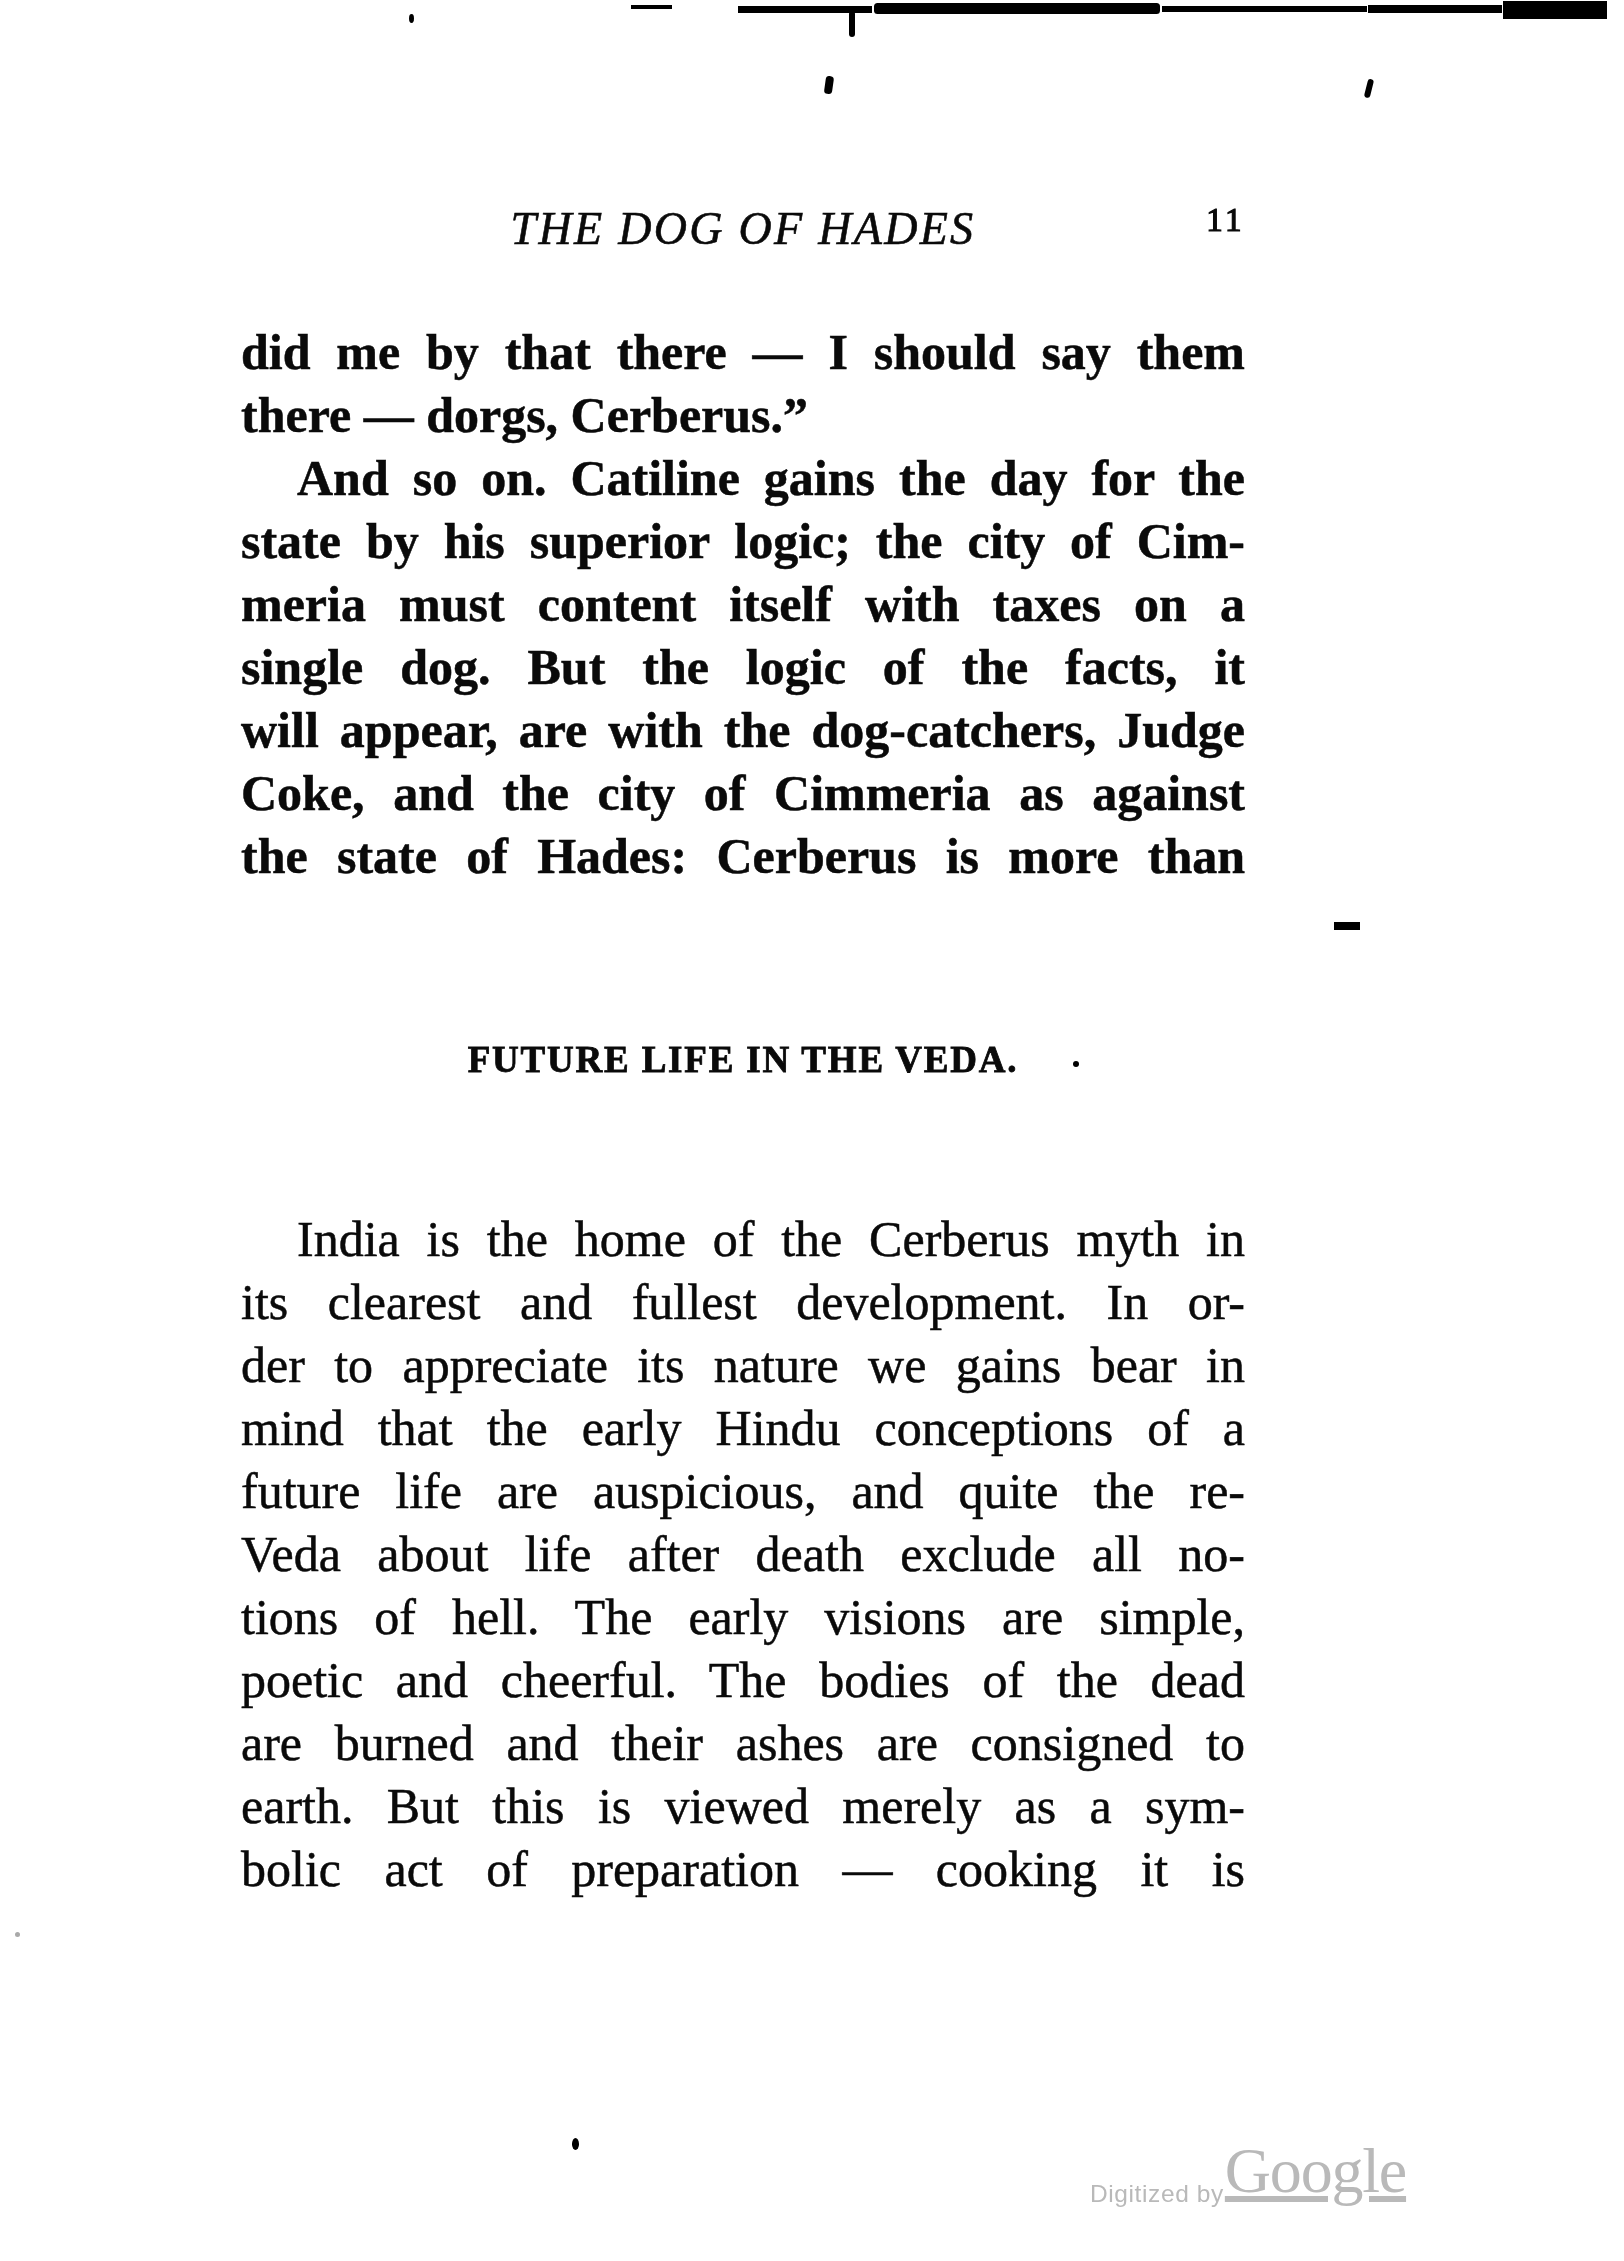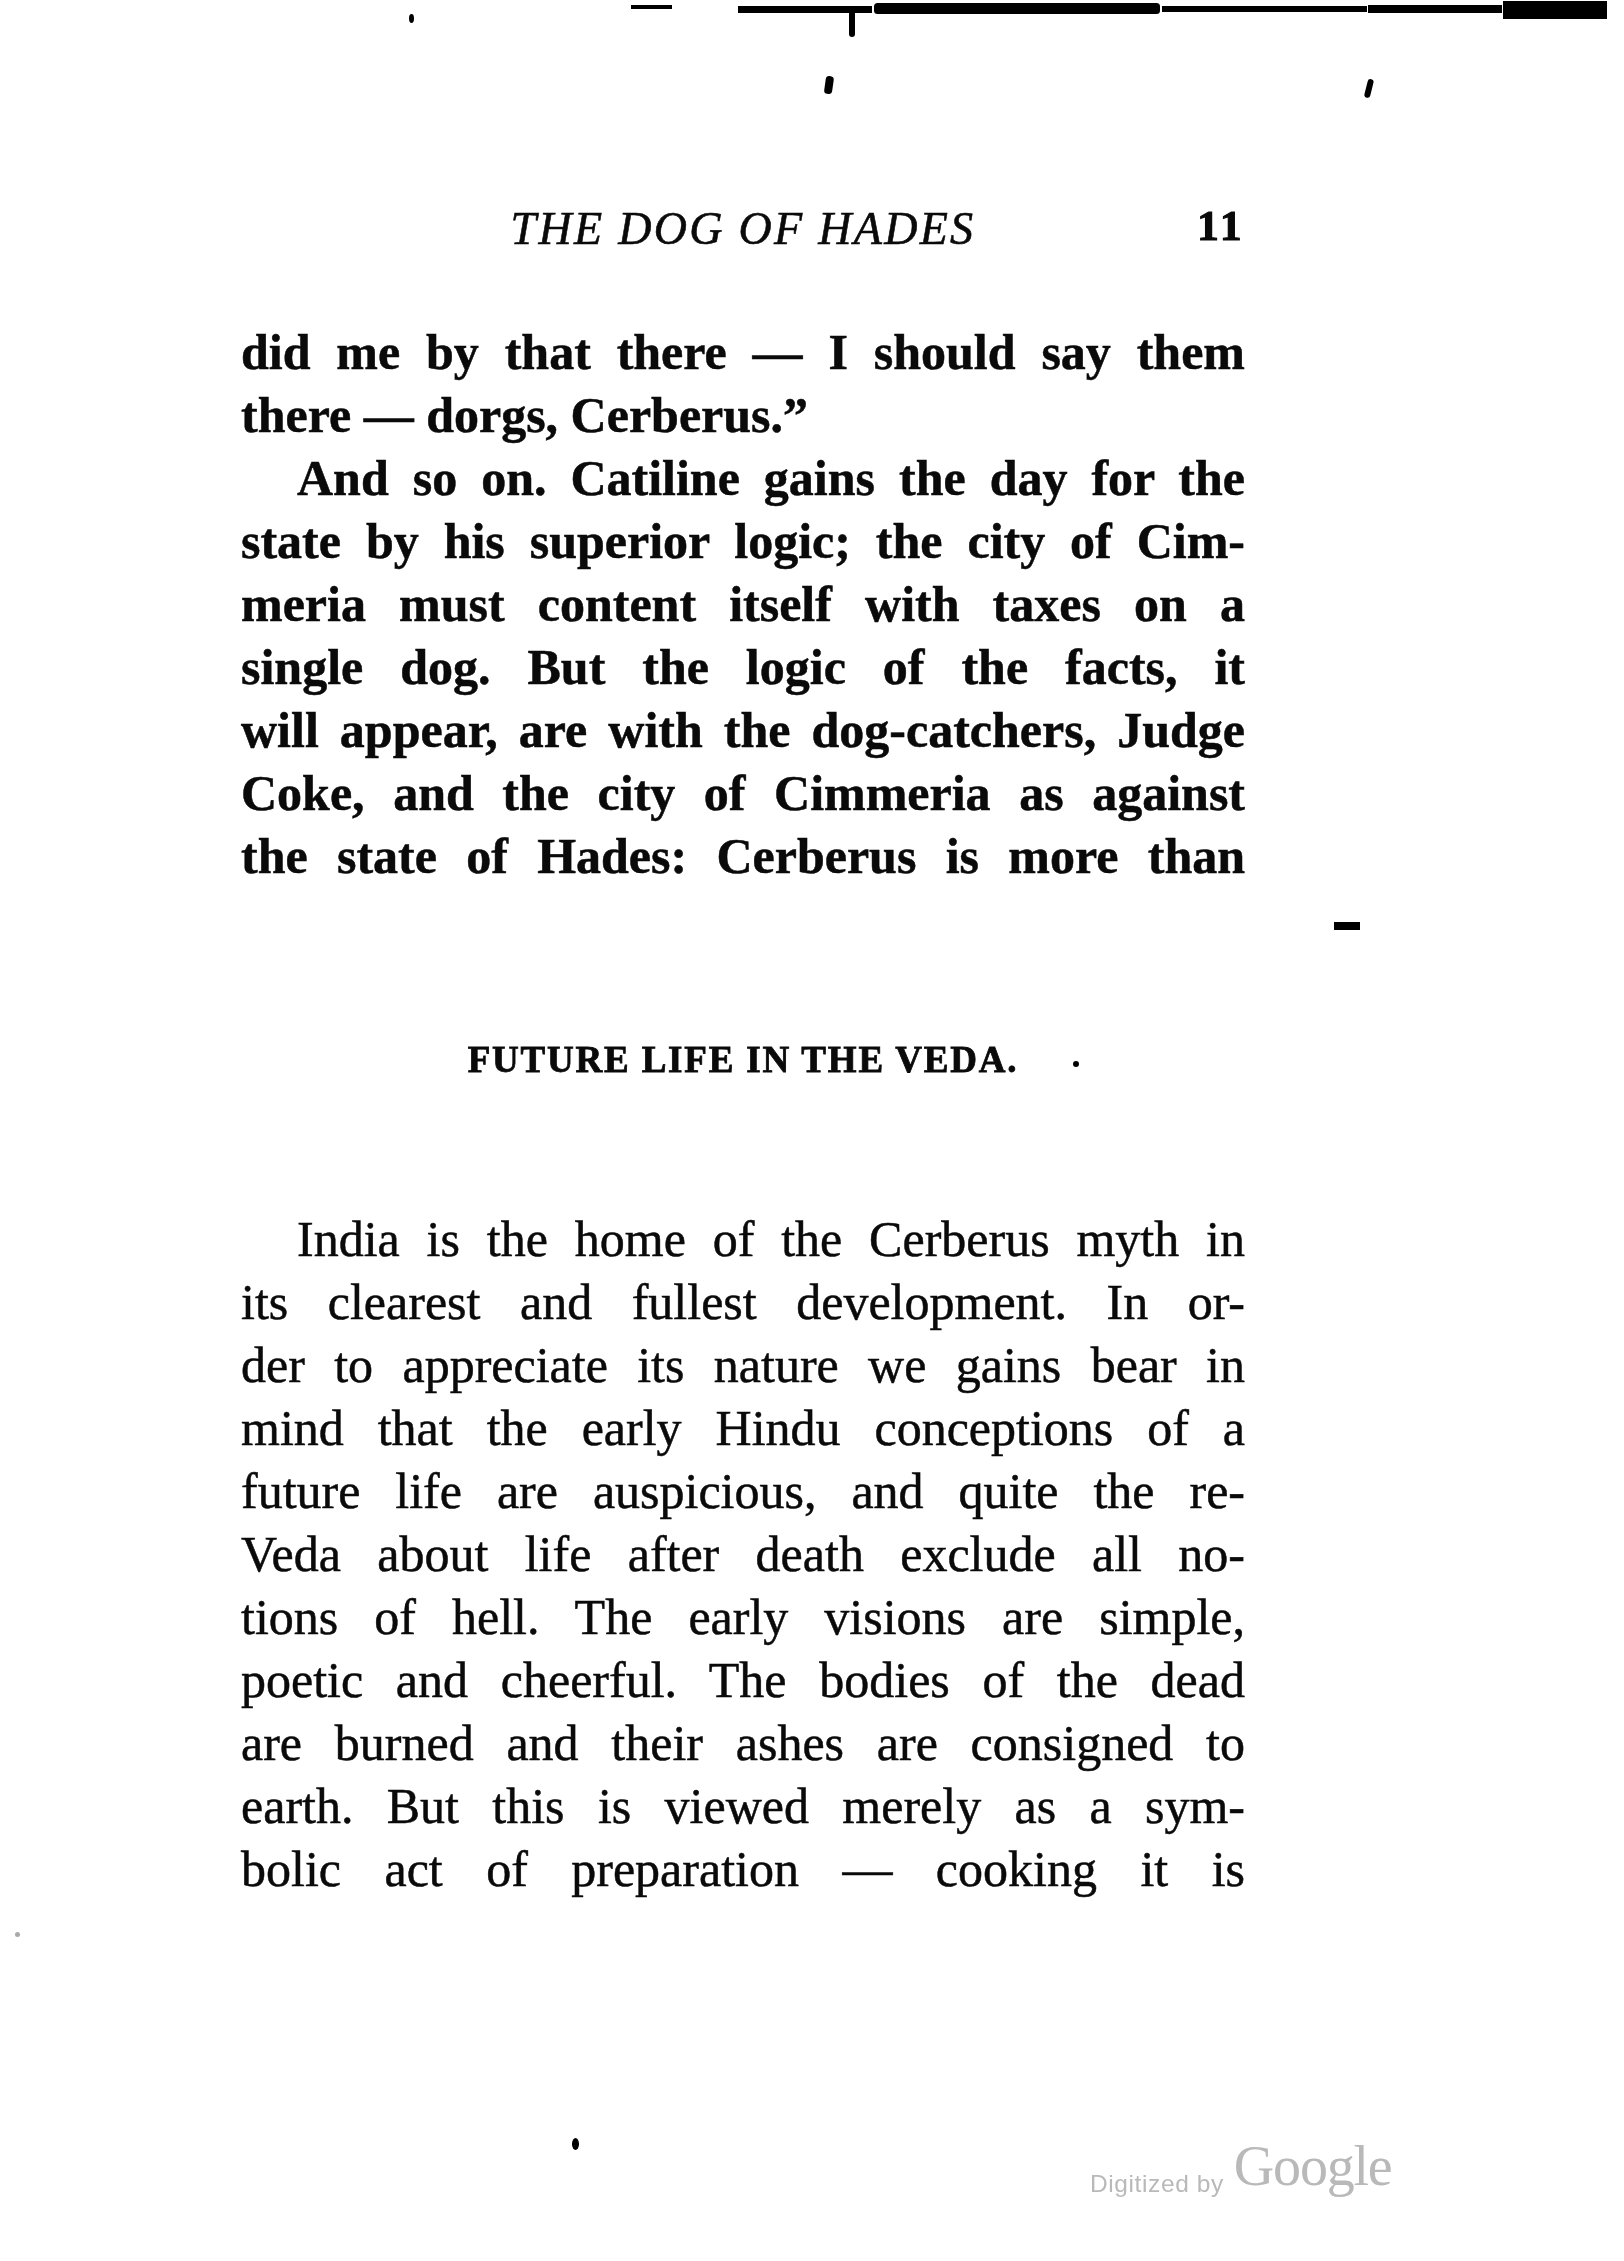--- a/index.html
+++ b/index.html
@@ -30,22 +30,22 @@
     font-size: 46px;
     letter-spacing: 2.3px;
     line-height: 1;
     -webkit-text-stroke: 0.6px #0a0a0a;
   }
   #page-number {
     position: absolute;
     right: 0;
     top: -2.3px;
     font-style: normal;
-    font-weight: bold;
-    font-size: 43px;
+    font-weight: normal;
+    font-size: 33px;
     letter-spacing: 3.5px;
     line-height: 1;
     -webkit-text-stroke: 1.2px #0a0a0a;
   }
   
   .bodytext {
     position: absolute;
     font-size: 50px;
     line-height: 63px;
     -webkit-text-stroke: 0.5px #0a0a0a;
@@ -80,23 +80,24 @@
     align-items: flex-end;
     color: #b9b9b9;
   }
   #digitized-by {
     font-family: "Liberation Sans", sans-serif;
     font-size: 24.5px;
     letter-spacing: 0.6px;
   }
   #google-logo {
     font-family: "Liberation Serif", serif;
-    font-size: 56px;
-    margin-left: 10px;
+    font-size: 64px;
+    margin-left: 1px;
     letter-spacing: -1.2px;
+    text-decoration: underline;
   }
   
   .artifact {
     position: absolute;
     background: #000000;
   }
   .round { border-radius: 50%; }
   .soft { border-radius: 3.5px; }
 </style>
 </head>

